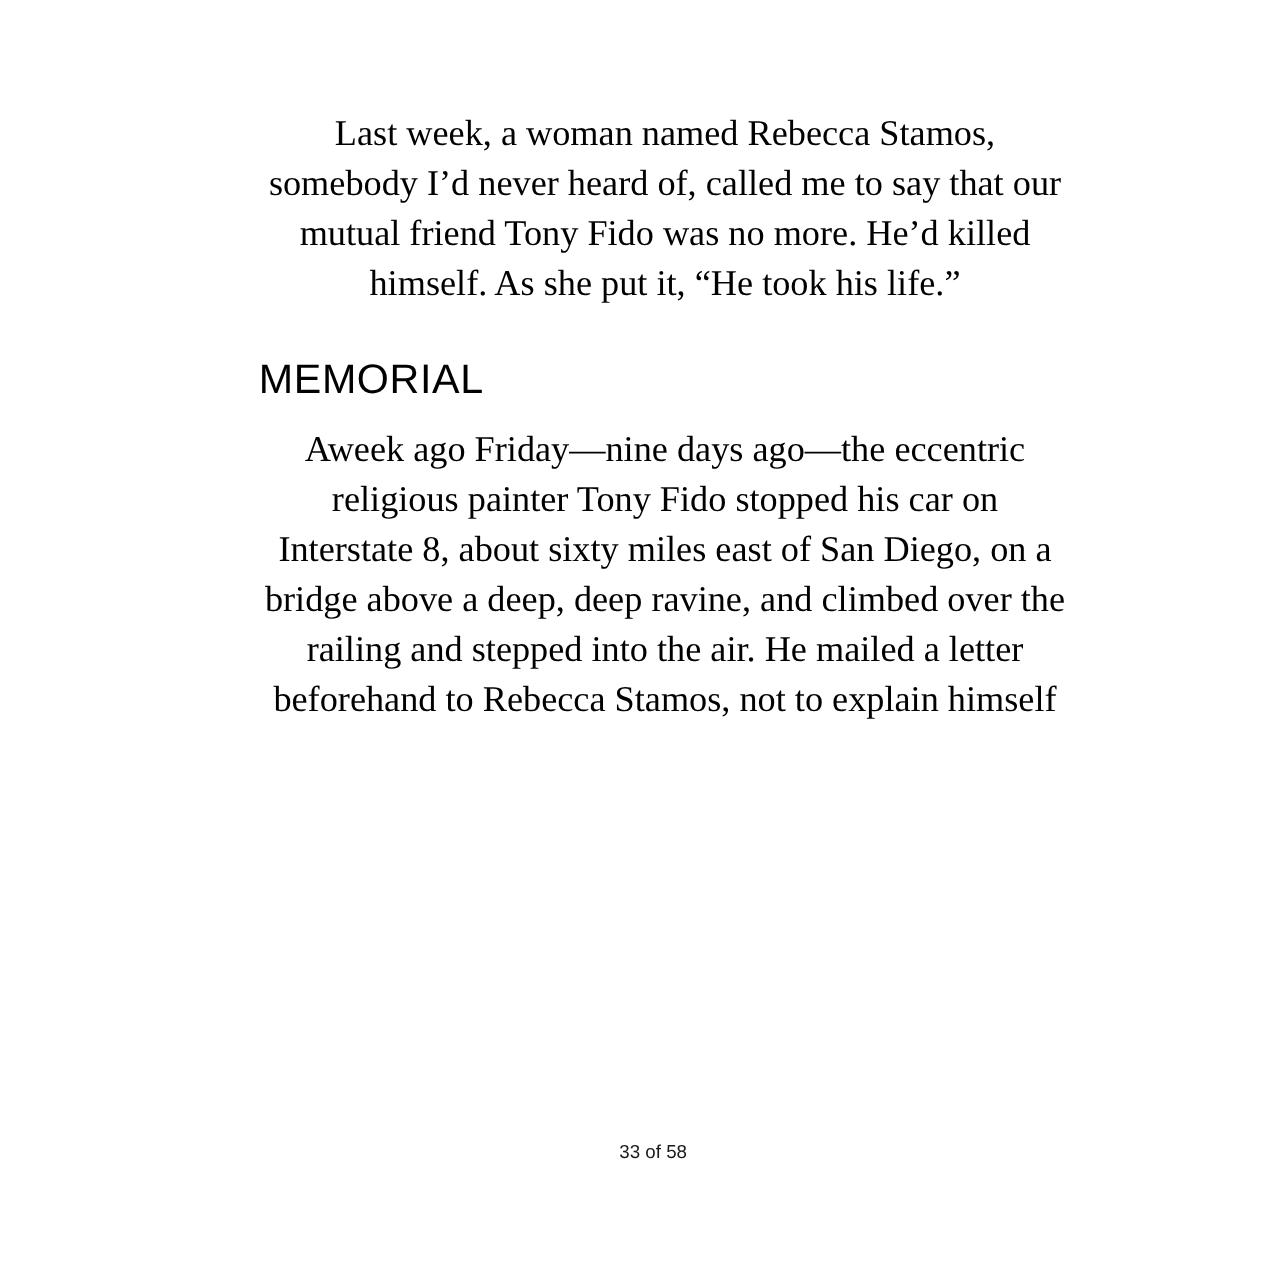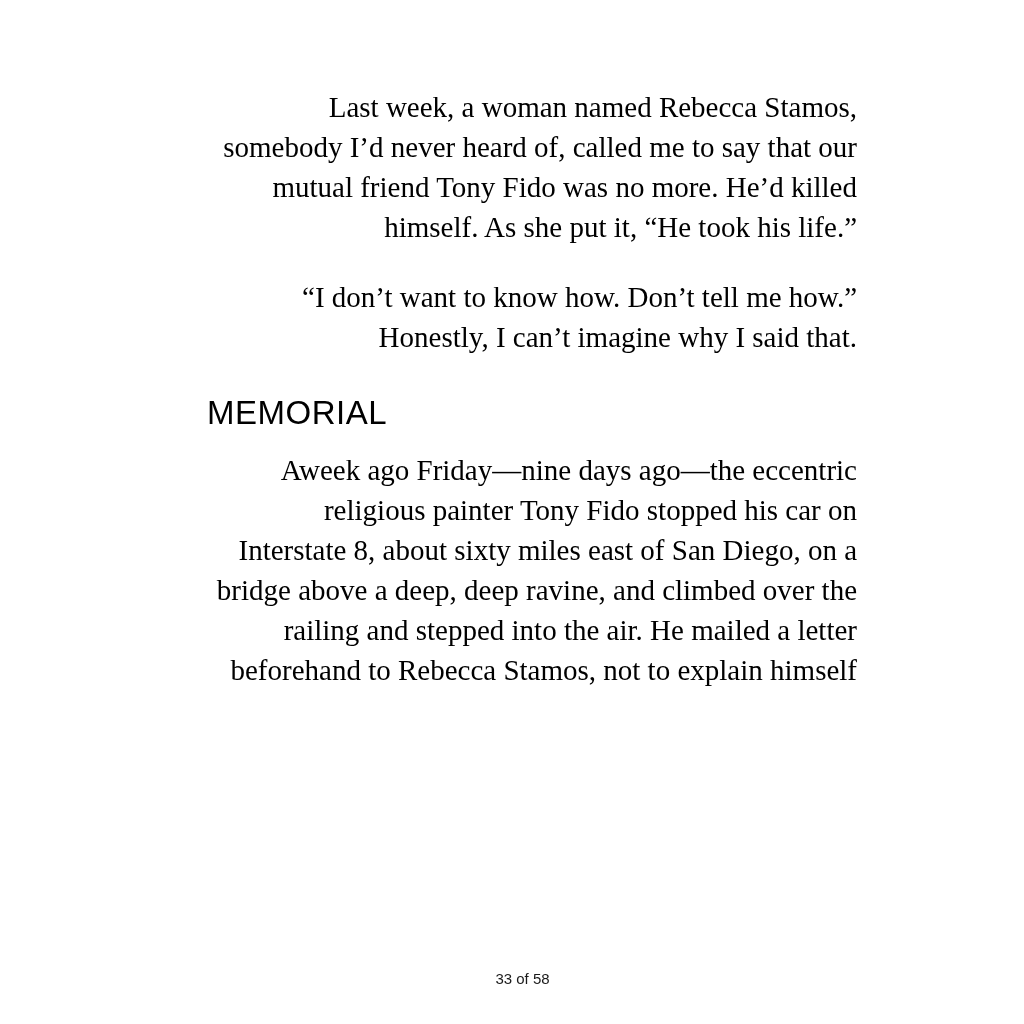--- a/index.html
+++ b/index.html
@@ -21,55 +21,53 @@
     left: 207px;
     top: 87px;
     width: 650px;
   }
   .body-paragraph {
     font-family: "Liberation Serif", serif;
     font-size: 29px;
     line-height: 40px;
     margin: 0 0 30px 0;
     white-space: pre-line;
-    text-align: right;
+    text-align: center;
     color: #000000;
   }
   .chapter-heading {
     font-family: "Liberation Sans", sans-serif;
     font-size: 33px;
     font-weight: 400;
     line-height: 40px;
     letter-spacing: 0.5px;
     margin: 36px 0 17px 0;
     color: #000000;
   }
   .page-indicator {
     position: absolute;
     left: 0;
     right: 0;
-    top: 970px;
+    top: 913px;
     text-align: center;
     font-family: "Liberation Sans", sans-serif;
     font-size: 15px;
     color: #1a1a1a;
     margin-left: 21px;
   }
 </style>
 </head>
 <body>
 
 <div class="reader-page">
   <div class="text-block">
     <p class="body-paragraph">Last week, a woman named Rebecca Stamos,
 somebody I’d never heard of, called me to say that our
 mutual friend Tony Fido was no more. He’d killed
 himself. As she put it, “He took his life.”</p>
-    <p class="body-paragraph">“I don’t want to know how. Don’t tell me how.”
-Honestly, I can’t imagine why I said that.</p>
     <h1 class="chapter-heading">MEMORIAL</h1>
     <p class="body-paragraph">Aweek ago Friday—nine days ago—the eccentric
 religious painter Tony Fido stopped his car on
 Interstate 8, about sixty miles east of San Diego, on a
 bridge above a deep, deep ravine, and climbed over the
 railing and stepped into the air. He mailed a letter
 beforehand to Rebecca Stamos, not to explain himself</p>
   </div>
   <div class="page-indicator">33 of 58</div>
 </div>

